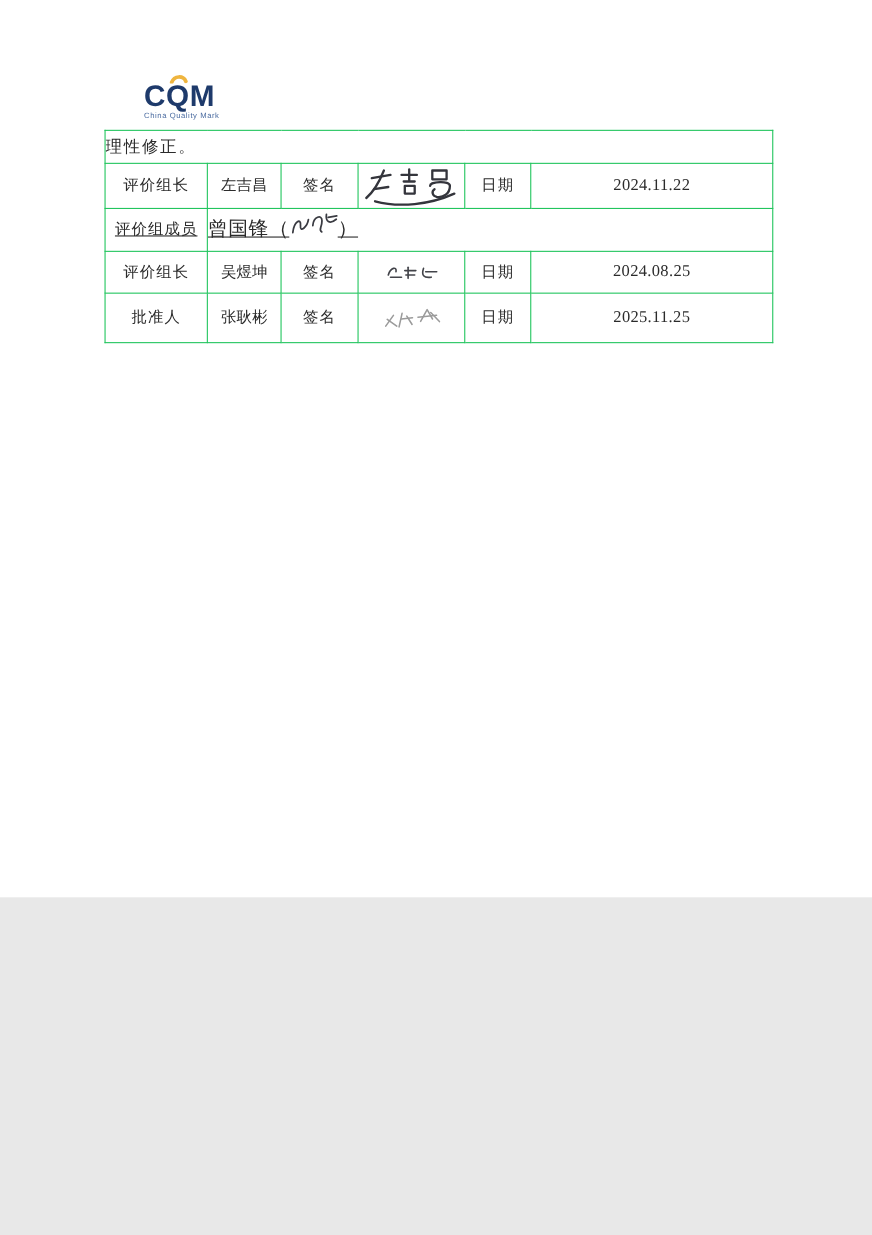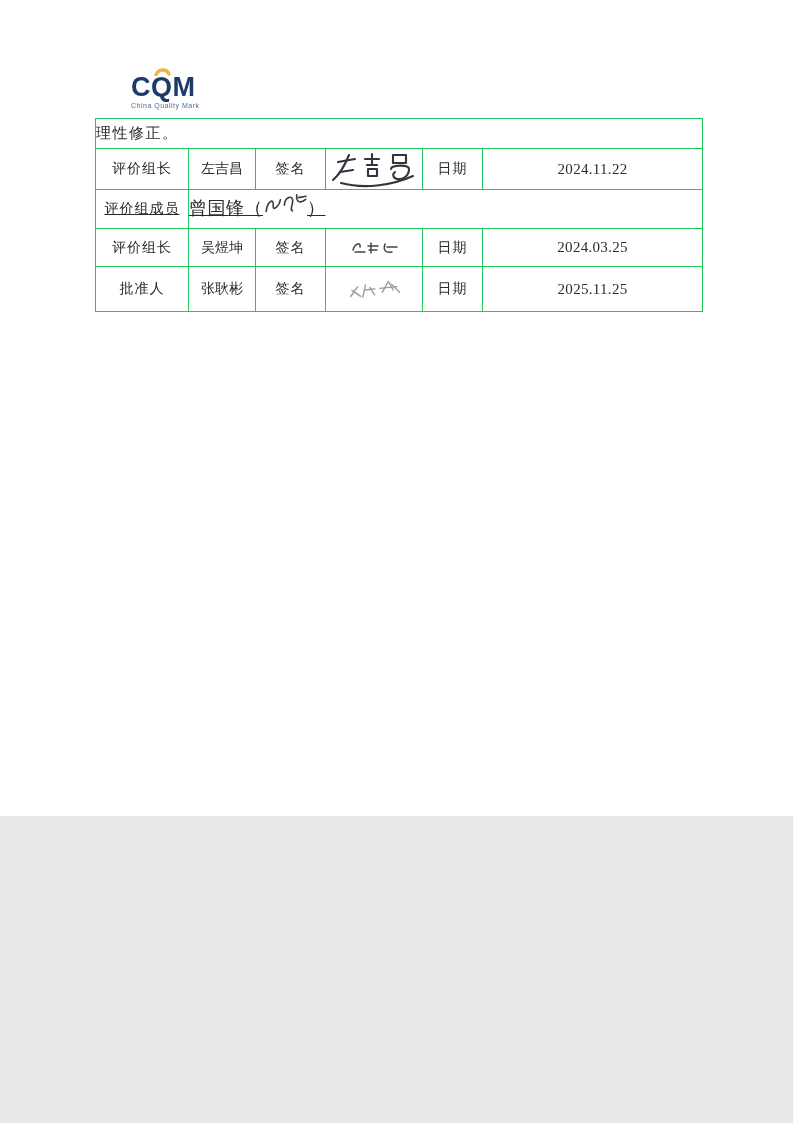--- a/index.html
+++ b/index.html
@@ -199,21 +199,21 @@
             <path d="M9 14 H19"></path>
             <path d="M25 5 V15"></path>
             <path d="M22 8 H32"></path>
             <path d="M23 12 H31"></path>
             <path d="M39 6 C37 12 39 15 46 14"></path>
             <path d="M41 9 H51"></path>
           </g>
         </svg>
       </td>
       <td class="lbl-cell">日期</td>
-      <td class="date-cell">2024.03.25</td>
+      <td class="date-cell">2024.08.25</td>
     </tr>
 
     <tr class="r5">
       <td class="lbl-cell">批准人</td>
       <td class="name-cell">张耿彬</td>
       <td class="lbl-cell">签名</td>
       <td class="sig-cell">
         <svg class="sig-svg" width="58" height="20" viewBox="0 0 58 20" xmlns="http://www.w3.org/2000/svg" aria-label="张耿彬">
           <g fill="none" stroke="#9b9b9b" stroke-width="1.4" stroke-linecap="round" stroke-linejoin="round" transform="rotate(-6 29 10)">
             <path d="M5 15 L13 6"></path>

